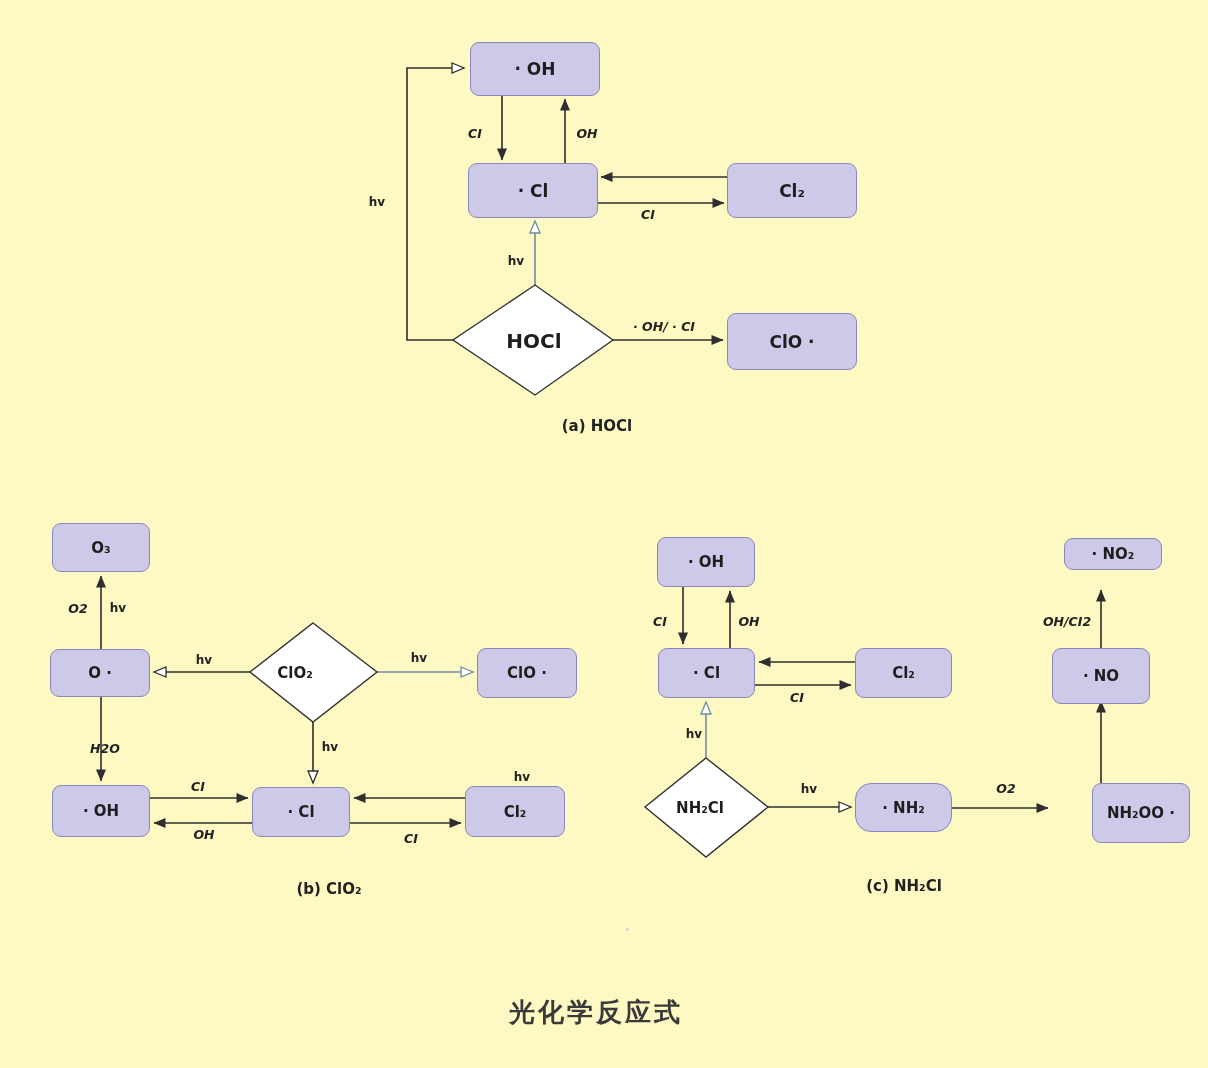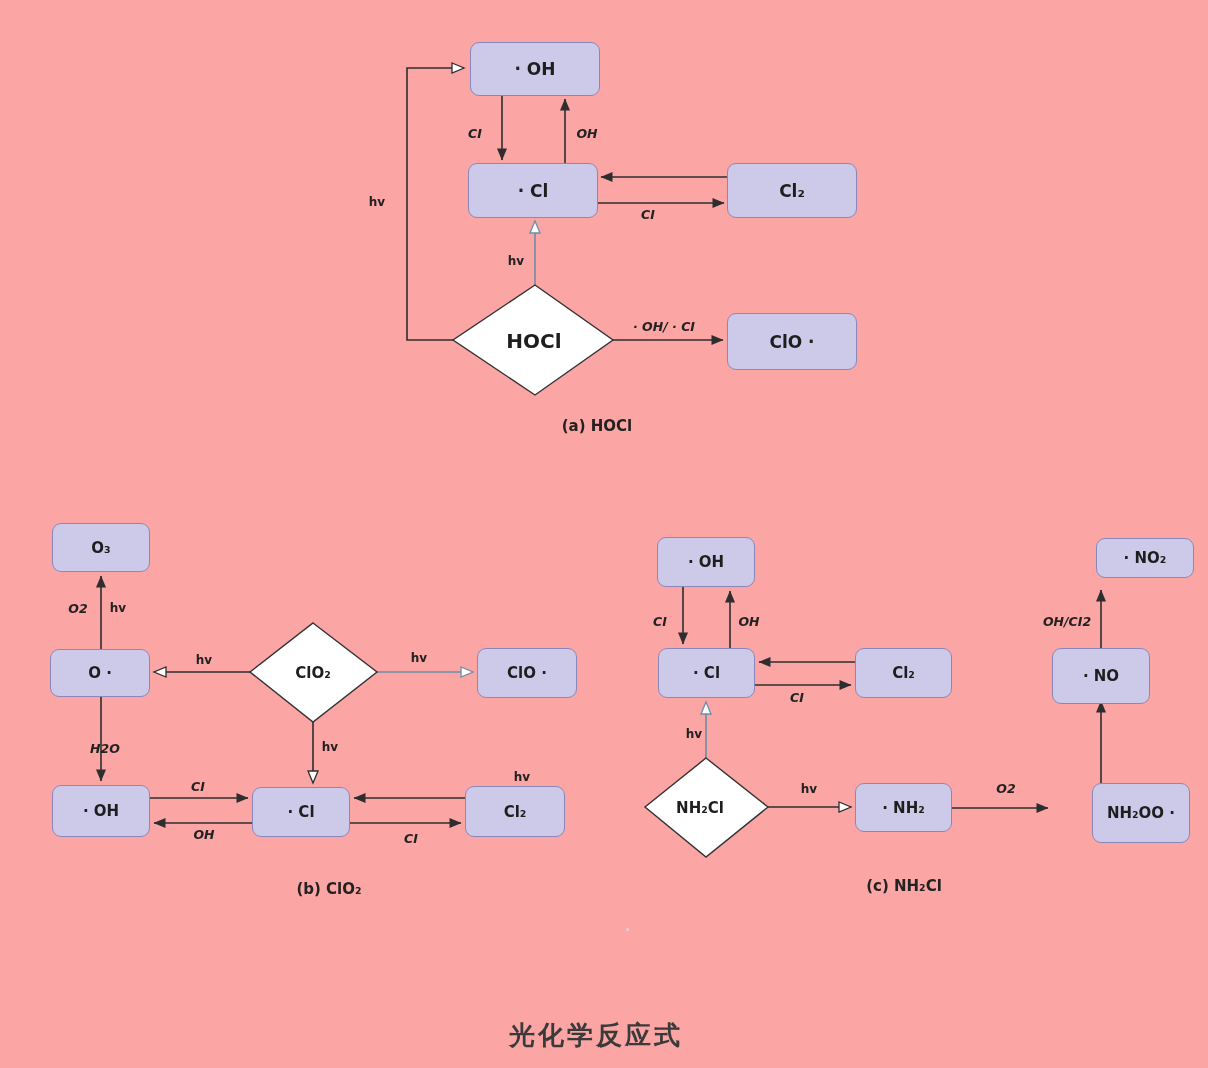--- a/index.html
+++ b/index.html
@@ -1,17 +1,17 @@
 <!DOCTYPE html>
 <html><head>
 <meta charset="utf-8">
 <style>
   html,body{margin:0;padding:0;background:#ffffff;}
   .canvas{
-    position:relative;width:1208px;height:1068px;background:#fca5a5;
+    position:relative;width:1208px;height:1068px;background:#fef9c3;
     font-family:"DejaVu Sans","Liberation Sans",sans-serif;overflow:hidden;
   }
   .layer{position:absolute;left:0;top:0;}
   .node{
     position:absolute;display:flex;align-items:center;justify-content:center;
     background:#cdc9e8;border:1.6px solid #8c87ba;border-radius:9px;
     font-weight:600;color:#1e1e1e;box-sizing:border-box;white-space:nowrap;
   }
   .node.lg{font-size:17px;}
   .node.sm{font-size:15px;}
@@ -109,49 +109,49 @@
   <span class="lbl" style="left:664px;top:326px;">· OH/ · CI</span>
   <span class="lbl hv" style="left:377px;top:202px;">hv</span>
   <span class="cap" style="left:597px;top:426px;">(a) HOCl</span>
 
   <div class="node sm" style="left:52px;top:523px;width:98px;height:49px;">O₃</div>
   <div class="node sm" style="left:50px;top:649px;width:100px;height:48px;">O ·</div>
   <div class="node sm" style="left:52px;top:785px;width:98px;height:52px;">· OH</div>
   <div class="node sm" style="left:252px;top:787px;width:98px;height:50px;">· Cl</div>
   <div class="node sm" style="left:465px;top:786px;width:100px;height:51px;">Cl₂</div>
   <div class="node sm" style="left:477px;top:648px;width:100px;height:50px;">ClO ·</div>
-  <span class="dlabel sm" style="left:313px;top:673px;text-align:center;">ClO₂</span>
+  <span class="dlabel sm" style="left:295px;top:673px;text-align:center;">ClO₂</span>
 
   <span class="lbl" style="left:78px;top:608px;">O2</span>
   <span class="lbl hv" style="left:118px;top:608px;">hv</span>
   <span class="lbl" style="left:80px;top:748px;margin-left:25px;">H2O</span>
   <span class="lbl hv" style="left:204px;top:660px;">hv</span>
   <span class="lbl hv" style="left:419px;top:658px;">hv</span>
   <span class="lbl hv" style="left:330px;top:747px;">hv</span>
   <span class="lbl" style="left:198px;top:786px;">CI</span>
   <span class="lbl" style="left:204px;top:834px;">OH</span>
   <span class="lbl hv" style="left:522px;top:777px;">hv</span>
   <span class="lbl" style="left:411px;top:838px;">CI</span>
   <span class="cap" style="left:329px;top:889px;">(b) ClO₂</span>
 
   <div class="node sm" style="left:657px;top:537px;width:98px;height:50px;">· OH</div>
   <div class="node sm" style="left:658px;top:648px;width:97px;height:50px;">· Cl</div>
   <div class="node sm" style="left:855px;top:648px;width:97px;height:50px;">Cl₂</div>
-  <div class="node sm" style="left:855px;top:783px;width:97px;height:49px;">· NH₂</div>
-  <div class="node sm" style="left:1096px;top:538px;width:98px;height:40px;">· NO₂</div>
+  <div class="node sm" style="left:855px;top:783px;width:97px;height:49px;border-radius:16px;">· NH₂</div>
+  <div class="node sm" style="left:1064px;top:538px;width:98px;height:32px;">· NO₂</div>
   <div class="node sm" style="left:1052px;top:648px;width:98px;height:56px;">· NO</div>
   <div class="node sm" style="left:1092px;top:783px;width:98px;height:60px;">NH₂OO ·</div>
   <span class="dlabel sm" style="left:700px;top:808px;">NH₂Cl</span>
 
   <span class="lbl" style="left:660px;top:621px;">CI</span>
   <span class="lbl" style="left:749px;top:621px;">OH</span>
   <span class="lbl" style="left:797px;top:697px;">CI</span>
   <span class="lbl hv" style="left:694px;top:734px;">hv</span>
   <span class="lbl hv" style="left:809px;top:789px;">hv</span>
   <span class="lbl" style="left:1006px;top:788px;">O2</span>
   <span class="lbl" style="left:1067px;top:621px;">OH/CI2</span>
   <span class="cap" style="left:904px;top:886px;">(c) NH₂Cl</span>
 
   <div class="stray-dot"></div>
 
-  <span class="main-cap" style="left:596px;top:1035px;text-align:right;">光化学反应式</span>
+  <span class="main-cap" style="left:596px;top:1012px;text-align:right;">光化学反应式</span>
 
 </div>
 
 </body></html>

